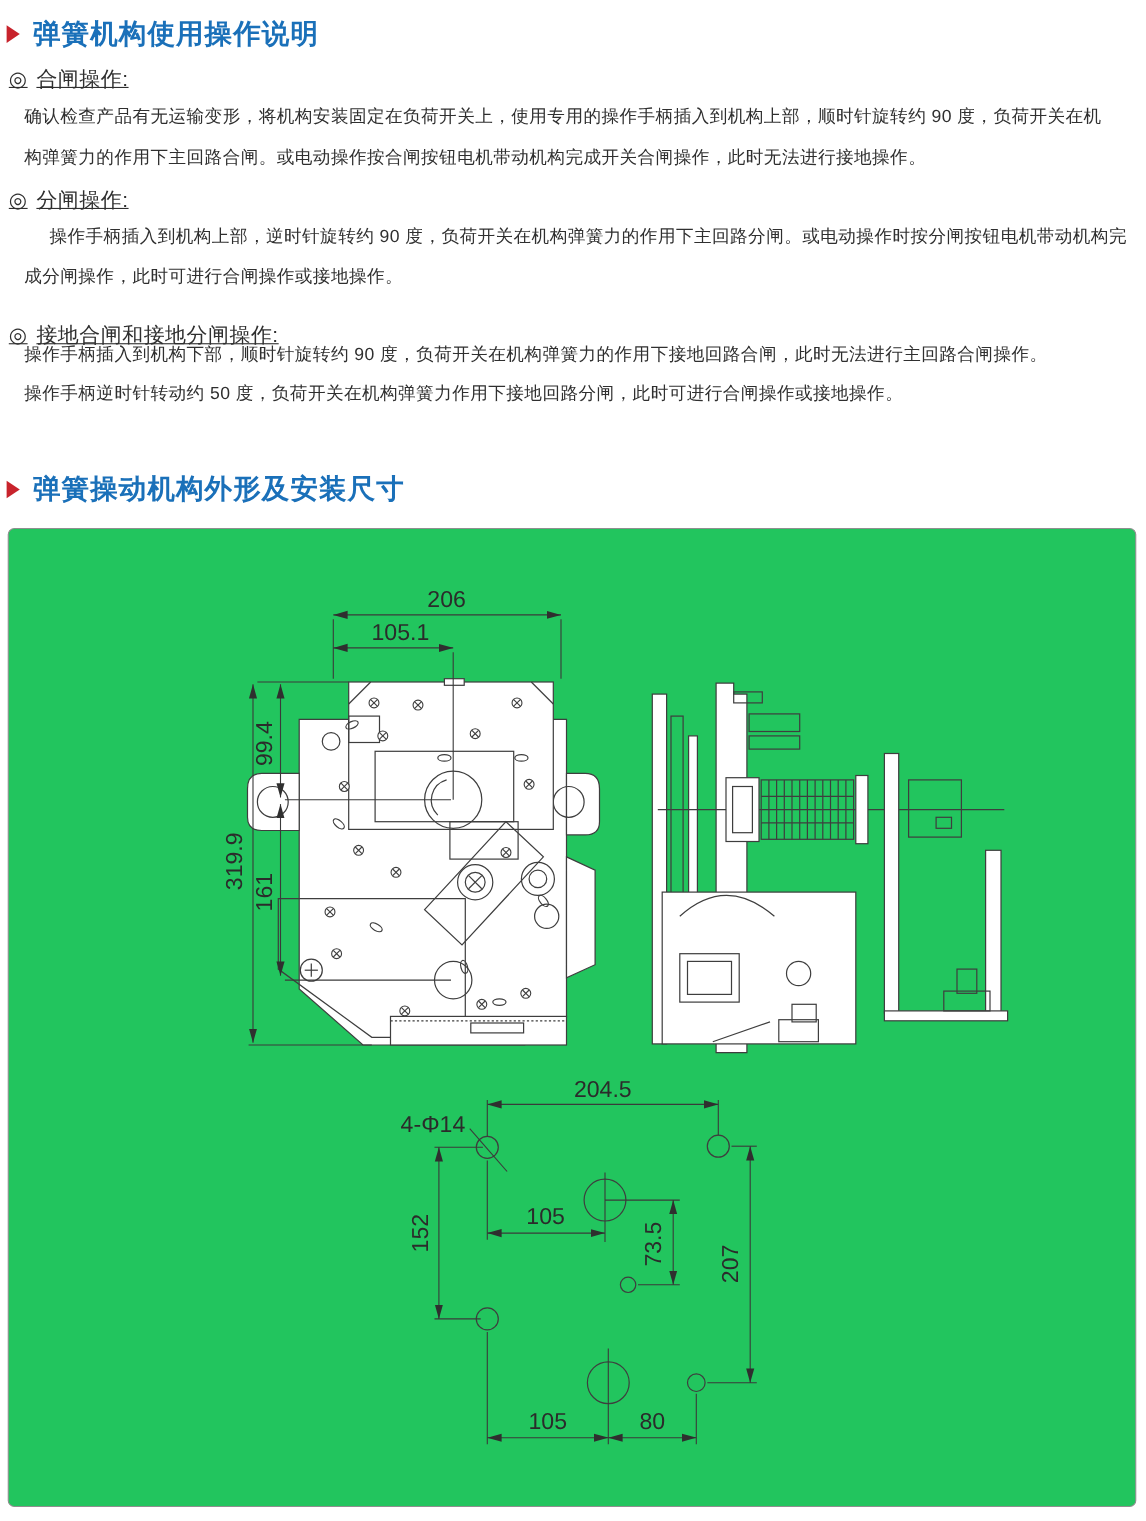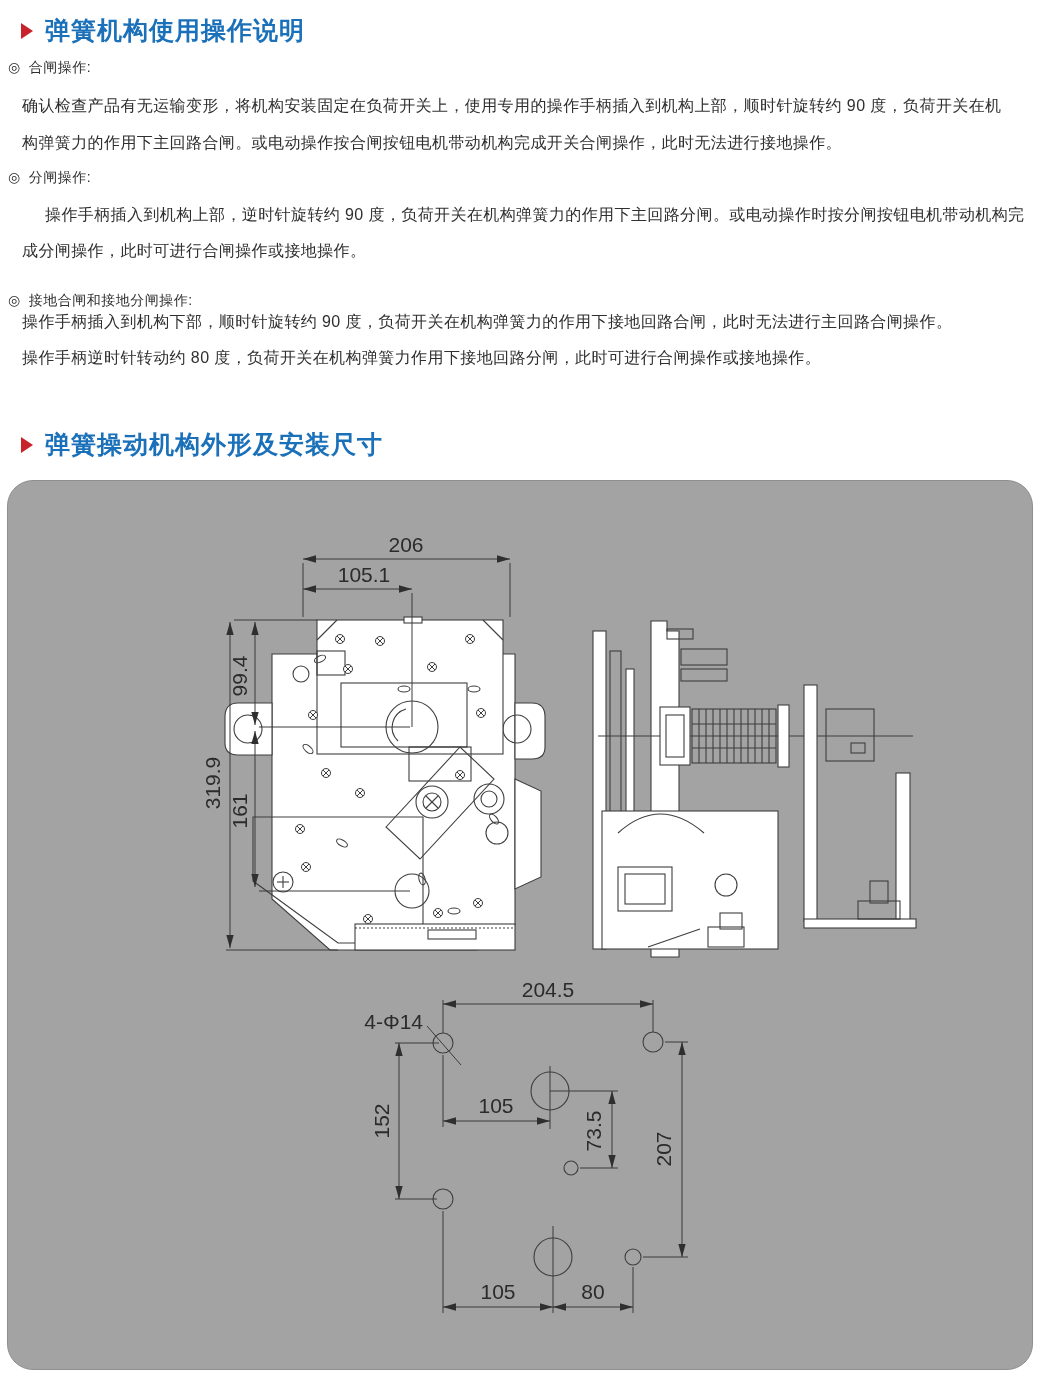--- a/index.html
+++ b/index.html
@@ -1,26 +1,26 @@
 <!DOCTYPE html>
 <html><head>
 <meta charset="utf-8">
 <style>
   html,body{margin:0;padding:0;background:#ffffff;}
   .page{position:relative;width:1042px;height:1383px;background:#fff;overflow:hidden;
         font-family:"Liberation Sans","DejaVu Sans",sans-serif;color:#2f2f2f;}
-  .sec-title{position:absolute;left:21px;display:flex;align-items:center;gap:12px;
+  .sec-title{position:absolute;left:6px;display:flex;align-items:center;gap:12px;
         font-size:25px;font-weight:bold;color:#1a70b9;letter-spacing:1px;white-space:nowrap;}
   .tri{width:0;height:0;border-left:12px solid #c8232c;border-top:8px solid transparent;
         border-bottom:8px solid transparent;display:inline-block;}
-  .h-row{position:absolute;left:8px;font-size:14px;color:#2f2f2f;white-space:nowrap;letter-spacing:0.5px;}
+  .h-row{position:absolute;left:8px;font-size:19px;color:#2f2f2f;white-space:nowrap;letter-spacing:0.5px;text-decoration:underline;}
   .h-row .bullet{margin-right:8px;color:#2f2f2f;}
   .p-line{position:absolute;left:22px;font-size:16px;color:#2f2f2f;white-space:nowrap;letter-spacing:0.4px;}
   .draw-box{position:absolute;left:7px;top:480px;width:1026px;height:890px;
-        border:1px solid #8f8f8f;border-radius:26px;background:#a3a3a3;box-sizing:border-box;}
+        border:1px solid #8f8f8f;border-radius:6px;background:#22c55e;box-sizing:border-box;}
   svg{display:block;}
   svg text{font-family:"Liberation Sans","DejaVu Sans",sans-serif;font-size:21px;fill:#2b2b2b;}
   .dwg path,.dwg rect,.dwg line,.dwg circle,.dwg ellipse,.dwg polyline{
         stroke:#3e3e3e;stroke-width:1.1;fill:none;}
   .dwg .fw{fill:#ffffff;}
   .dim line,.dim path{stroke:#3a3a3a;stroke-width:1;fill:none;}
 </style>
 </head>
 <body>
 
@@ -40,21 +40,21 @@
   <div class="h-row" style="top:169px;text-align:center;">
     <span class="bullet">◎</span><span>分闸操作:</span>
   </div>
   <div class="p-line" style="top:205px;margin-left:23px;">操作手柄插入到机构上部，逆时针旋转约 90 度，负荷开关在机构弹簧力的作用下主回路分闸。或电动操作时按分闸按钮电机带动机构完</div>
   <div class="p-line" style="top:241px;">成分闸操作，此时可进行合闸操作或接地操作。</div>
 
   <div class="h-row" style="top:292px;">
     <span class="bullet">◎</span><span>接地合闸和接地分闸操作:</span>
   </div>
   <div class="p-line" style="top:312px;">操作手柄插入到机构下部，顺时针旋转约 90 度，负荷开关在机构弹簧力的作用下接地回路合闸，此时无法进行主回路合闸操作。</div>
-  <div class="p-line" style="top:348px;">操作手柄逆时针转动约 80 度，负荷开关在机构弹簧力作用下接地回路分闸，此时可进行合闸操作或接地操作。</div>
+  <div class="p-line" style="top:348px;">操作手柄逆时针转动约 50 度，负荷开关在机构弹簧力作用下接地回路分闸，此时可进行合闸操作或接地操作。</div>
 
   <div class="sec-title" style="top:428px;">
     <span class="tri"></span>
     <span>弹簧操动机构外形及安装尺寸</span>
   </div>
 
   <div class="draw-box">
     <svg width="1024" height="888" viewBox="0 0 1024 888">
       <defs>
         <marker id="arr" viewBox="0 0 12 8" refX="12" refY="4" markerWidth="13" markerHeight="9" orient="auto-start-reverse" markerUnits="userSpaceOnUse">

